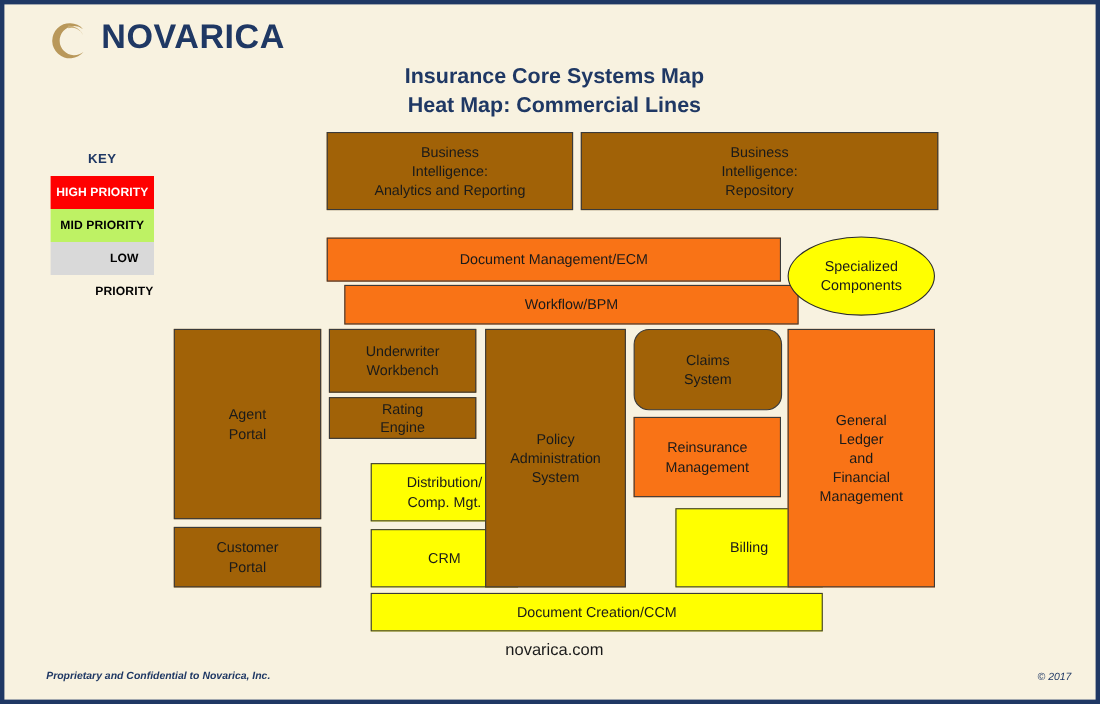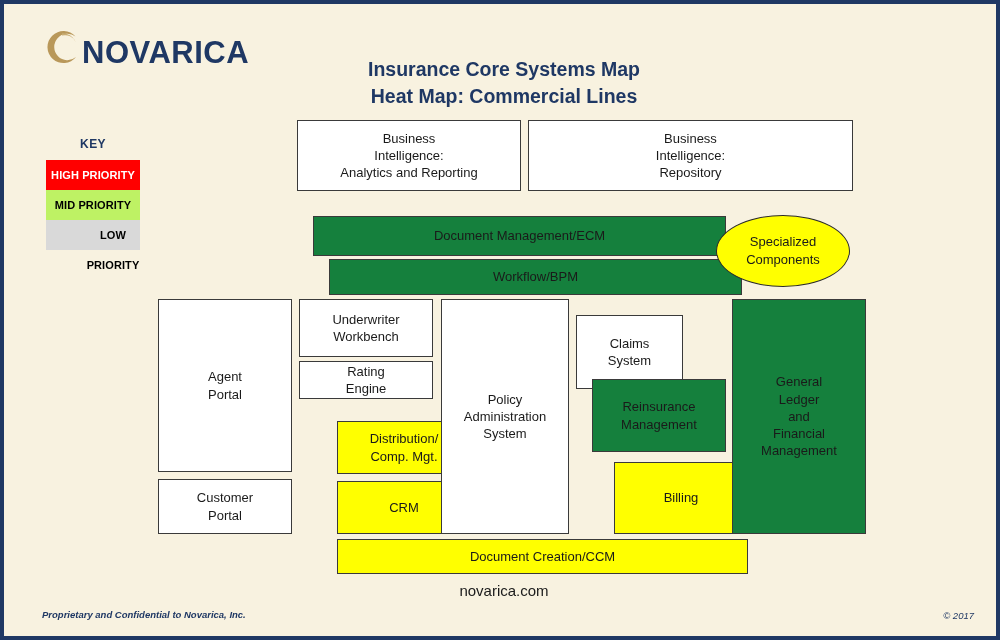--- a/index.html
+++ b/index.html
@@ -22,21 +22,22 @@
   }
 
   
   #logo {
     position: absolute;
     left: 38px;
     top: 14px;
     width: 260px;
     height: 50px;
     display: flex;
-    align-items: flex-end;
+    align-items: flex-start;
+    gap: 10px;
   }
   #logo-mark {
     width: 40px;
     height: 40px;
     flex: 0 0 40px;
   }
   #logo-text {
     font-size: 31px;
     font-weight: bold;
     letter-spacing: 0.5px;
@@ -93,23 +94,23 @@
     display: flex;
     align-items: center;
     justify-content: center;
     text-align: center;
     font-size: 13px;
     line-height: 1.33;
     color: #1a1a1a;
     padding: 2px 4px;
     white-space: pre-line;
   }
-  .red  { background: #ffffff; }
+  .red  { background: #a16207; }
   .yel  { background: #ffff00; margin-left: 38px; }
-  .gry  { background: #15803d; margin-left: 16px; }
+  .gry  { background: #f97316; }
 
   .ellipse {
     position: absolute;
     box-sizing: border-box;
     background: #ffff00;
     border: 1.6px solid #2b2b2b;
     border-radius: 50%;
     display: flex;
     align-items: center;
     justify-content: center;
@@ -196,21 +197,21 @@
   <div class="box red" style="left:295px; top:357px; width:134px; height:38px;">Rating
 Engine</div>
   <div class="box yel" style="left:295px; top:417px; width:134px; height:53px;">Distribution/
 Comp. Mgt.</div>
   <div class="box yel" style="left:295px; top:477px; width:134px; height:53px;">CRM</div>
 
   <div class="box red" style="left:437px; top:295px; width:128px; height:235px;">Policy
 Administration
 System</div>
 
-  <div class="box red" style="left:572px; top:311px; width:107px; height:74px;">Claims
+  <div class="box red" style="left:572px; top:295px; width:135px; height:74px;border-radius:14px;">Claims
 System</div>
   <div class="box gry" style="left:572px; top:375px; width:134px; height:73px;">Reinsurance
 Management</div>
   <div class="box yel" style="left:572px; top:458px; width:134px; height:72px;">Billing</div>
 
   <div class="box gry" style="left:712px; top:295px; width:134px; height:235px;">General
 Ledger
 and
 Financial
 Management</div>

